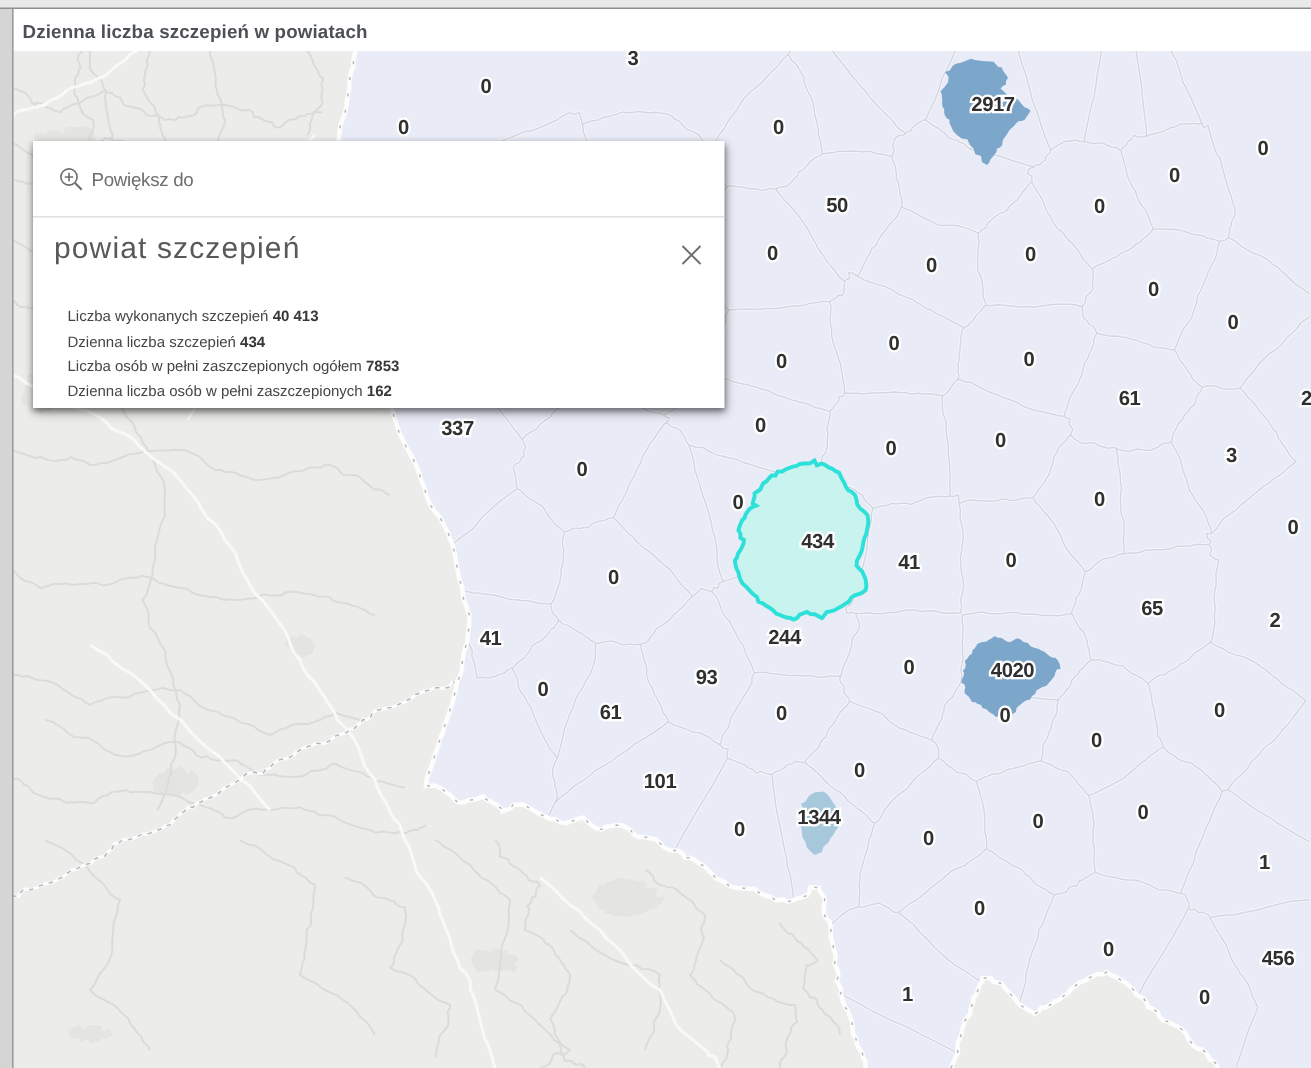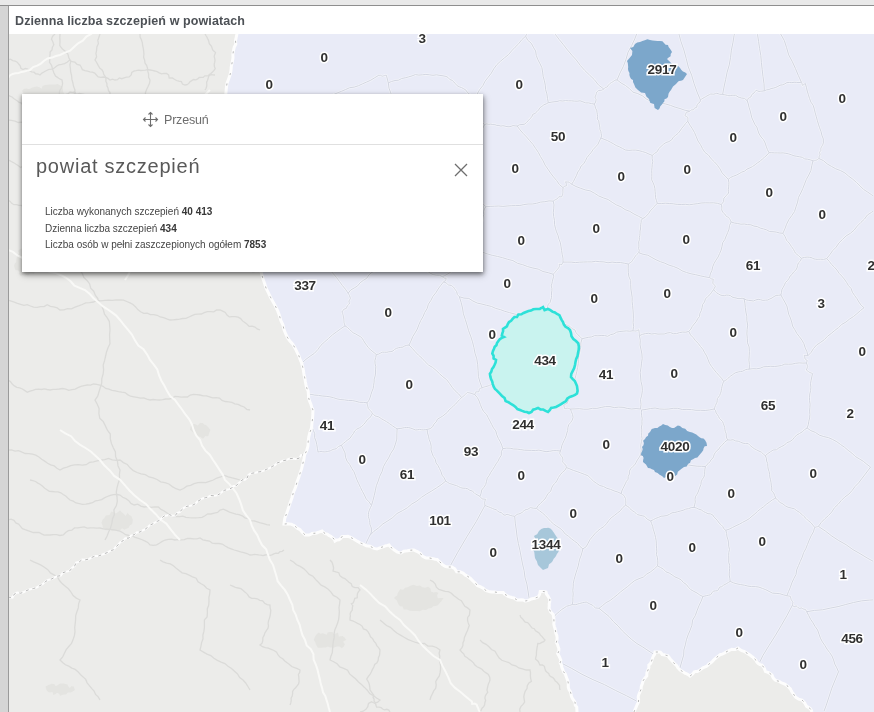--- a/index.html
+++ b/index.html
@@ -520,26 +520,28 @@
       </g>
     </svg>
   </div>
 <div id="topstrip"></div>
 <div id="leftstrip"></div>
 <div id="titlebar">
     <div class="t">Dzienna liczba szczepień w powiatach</div>
   </div>
 <div id="popup">
   <div class="hdr">
-    <div class="btn" id="b2"><svg width="17" height="17" viewBox="0 0 17 17" fill="none" stroke="#6e6e6e" stroke-width="1.1">
-          <path d="M8.5 1.5v14M1.5 8.5h14"></path>
-          <path d="M6.5 3.5l2-2 2 2M6.5 13.5l2 2 2-2M3.5 6.5l-2 2 2 2M13.5 6.5l2 2-2 2" fill="none"></path>
-        </svg>Przesuń</div>
+    <div class="btn" id="b1"><svg width="17" height="17" viewBox="0 0 17 17" fill="none" stroke="#6e6e6e" stroke-width="1.1">
+          <circle cx="7" cy="7" r="5.4"></circle>
+          <path d="M7 4.2v5.6M4.2 7h5.6"></path>
+          <path d="M11 11l4.5 4.5" stroke-width="1.4"></path>
+        </svg>Powiększ do</div>
   </div>
   <div id="ptitle">powiat szczepień</div>
   <svg id="pclose" viewBox="0 0 16 16" stroke="#6e6e6e" stroke-width="1.3">
       <path d="M2 2l12 12M14 2L2 14"></path>
     </svg>
   <div class="rows">
     <div>Liczba wykonanych szczepień <b>40 413</b></div>
     <div>Dzienna liczba szczepień <b>434</b></div>
     <div>Liczba osób w pełni zaszczepionych ogółem <b>7853</b></div>
+    <div>Dzienna liczba osób w pełni zaszczepionych <b>162</b></div>
   </div>
 </div>
 </body></html>

